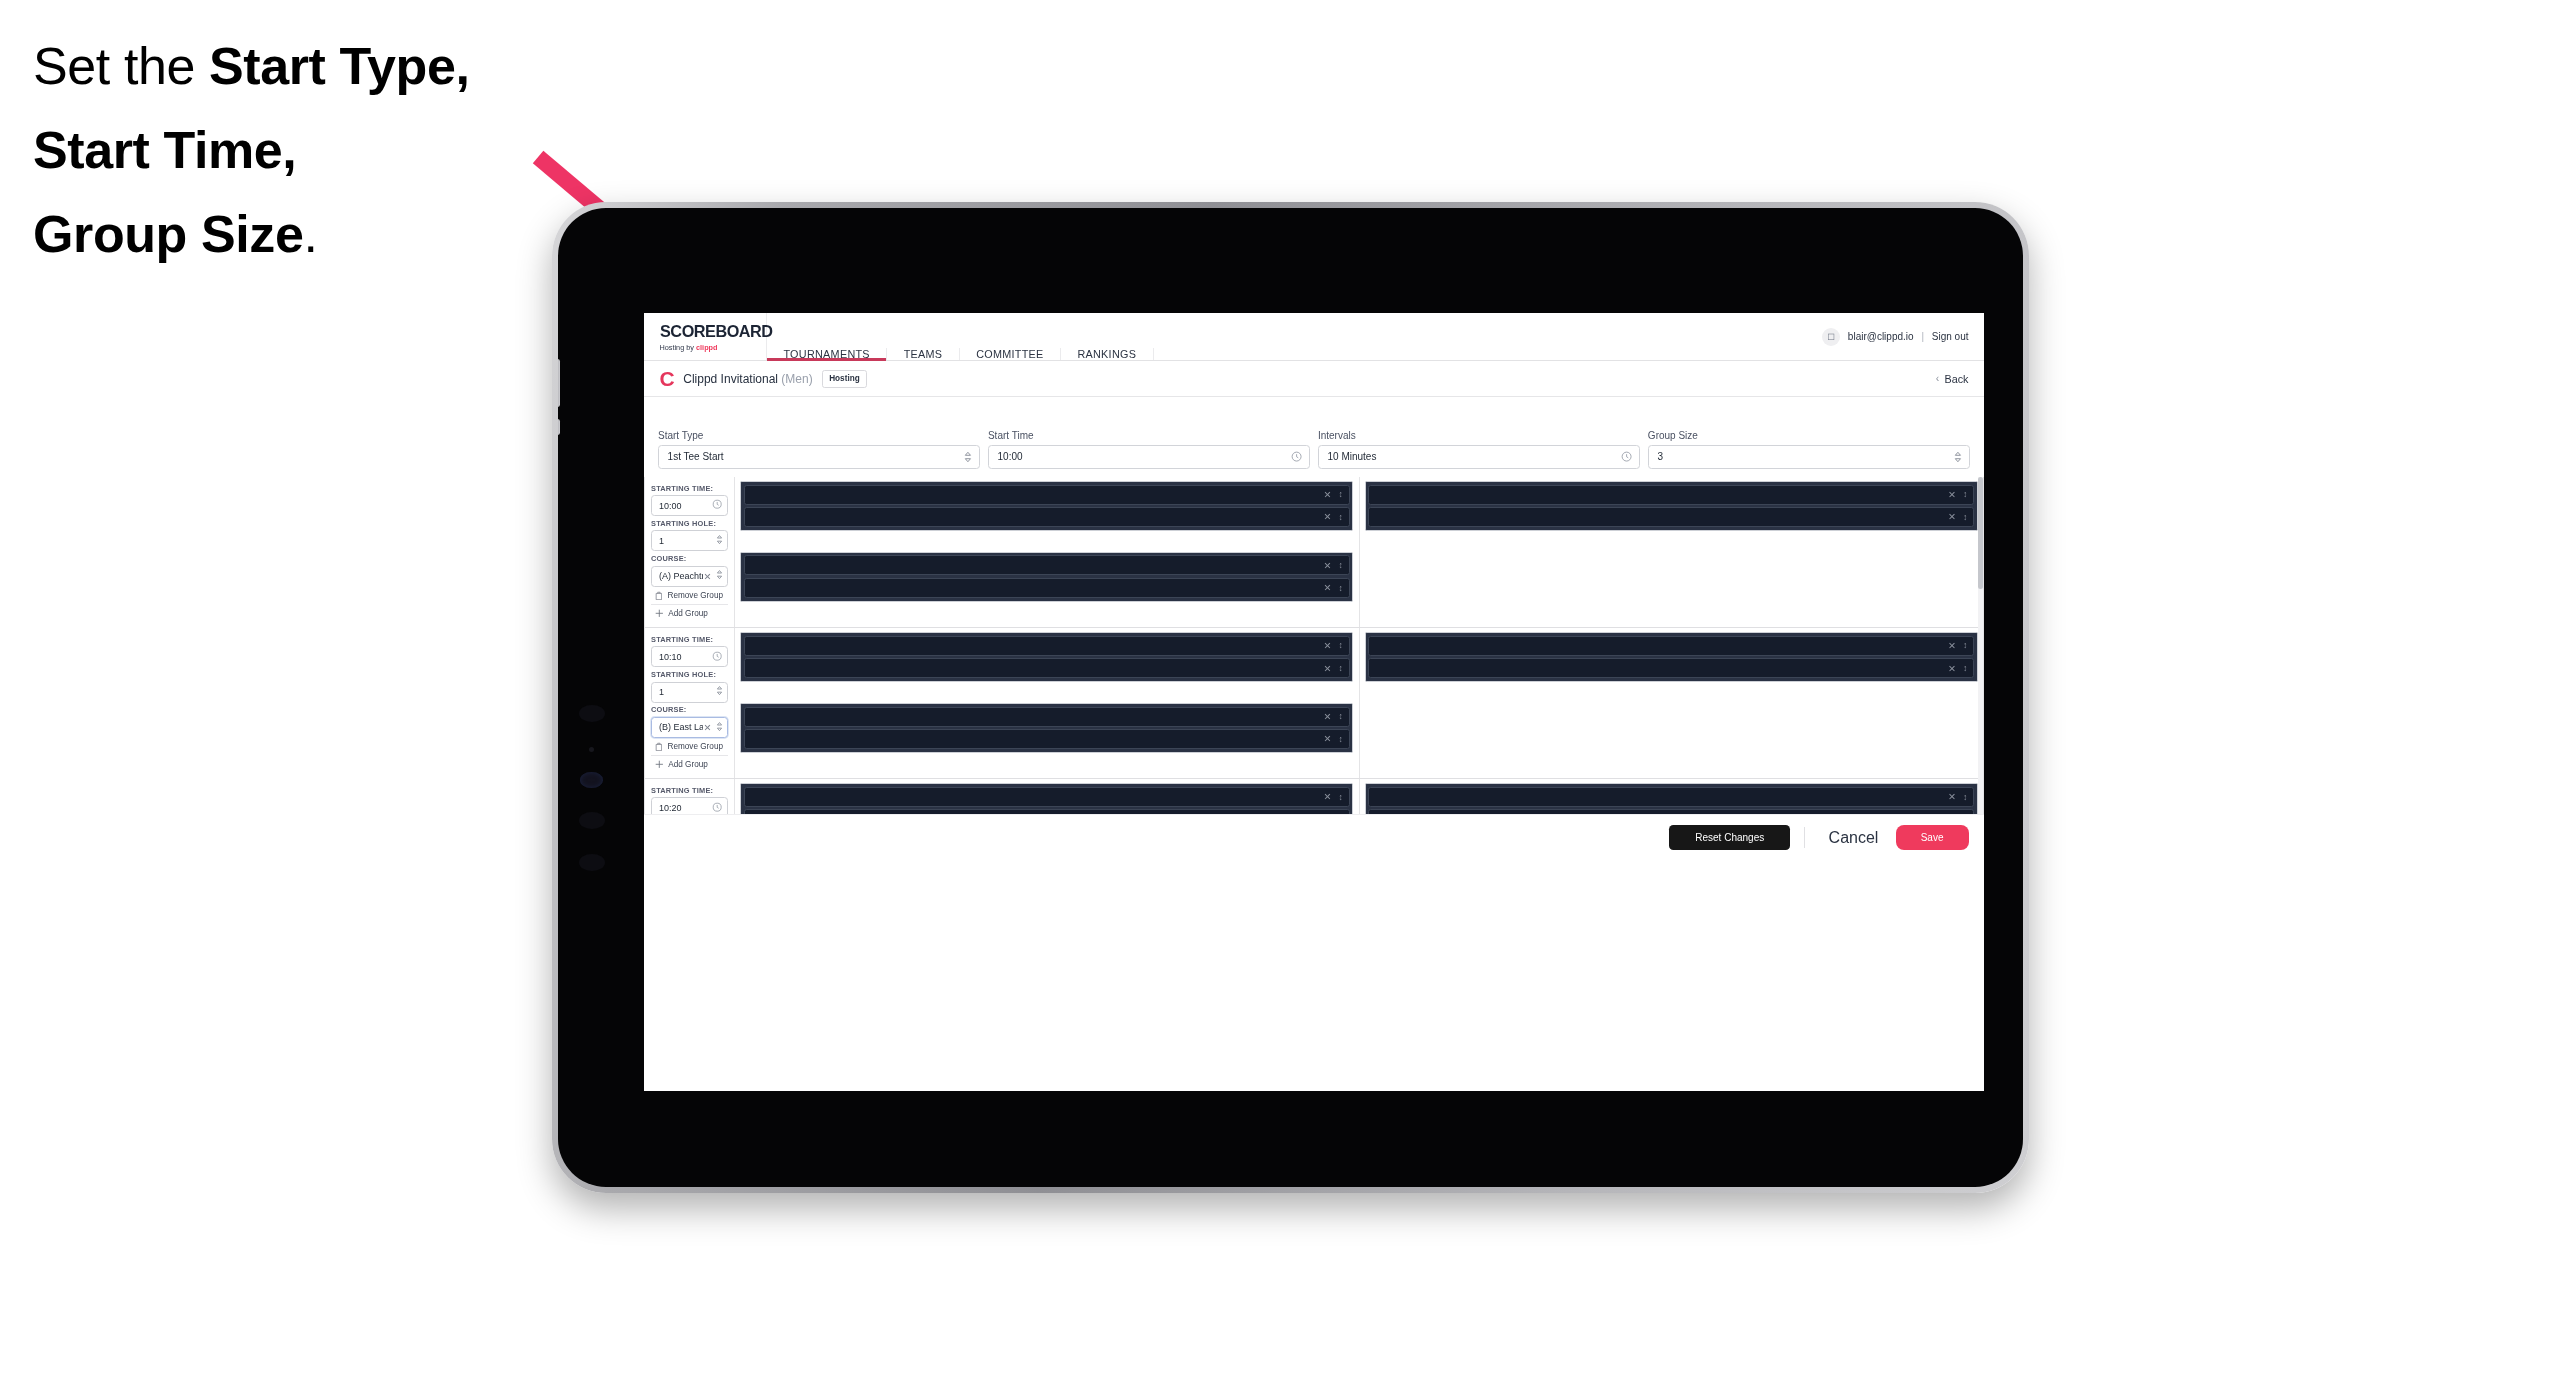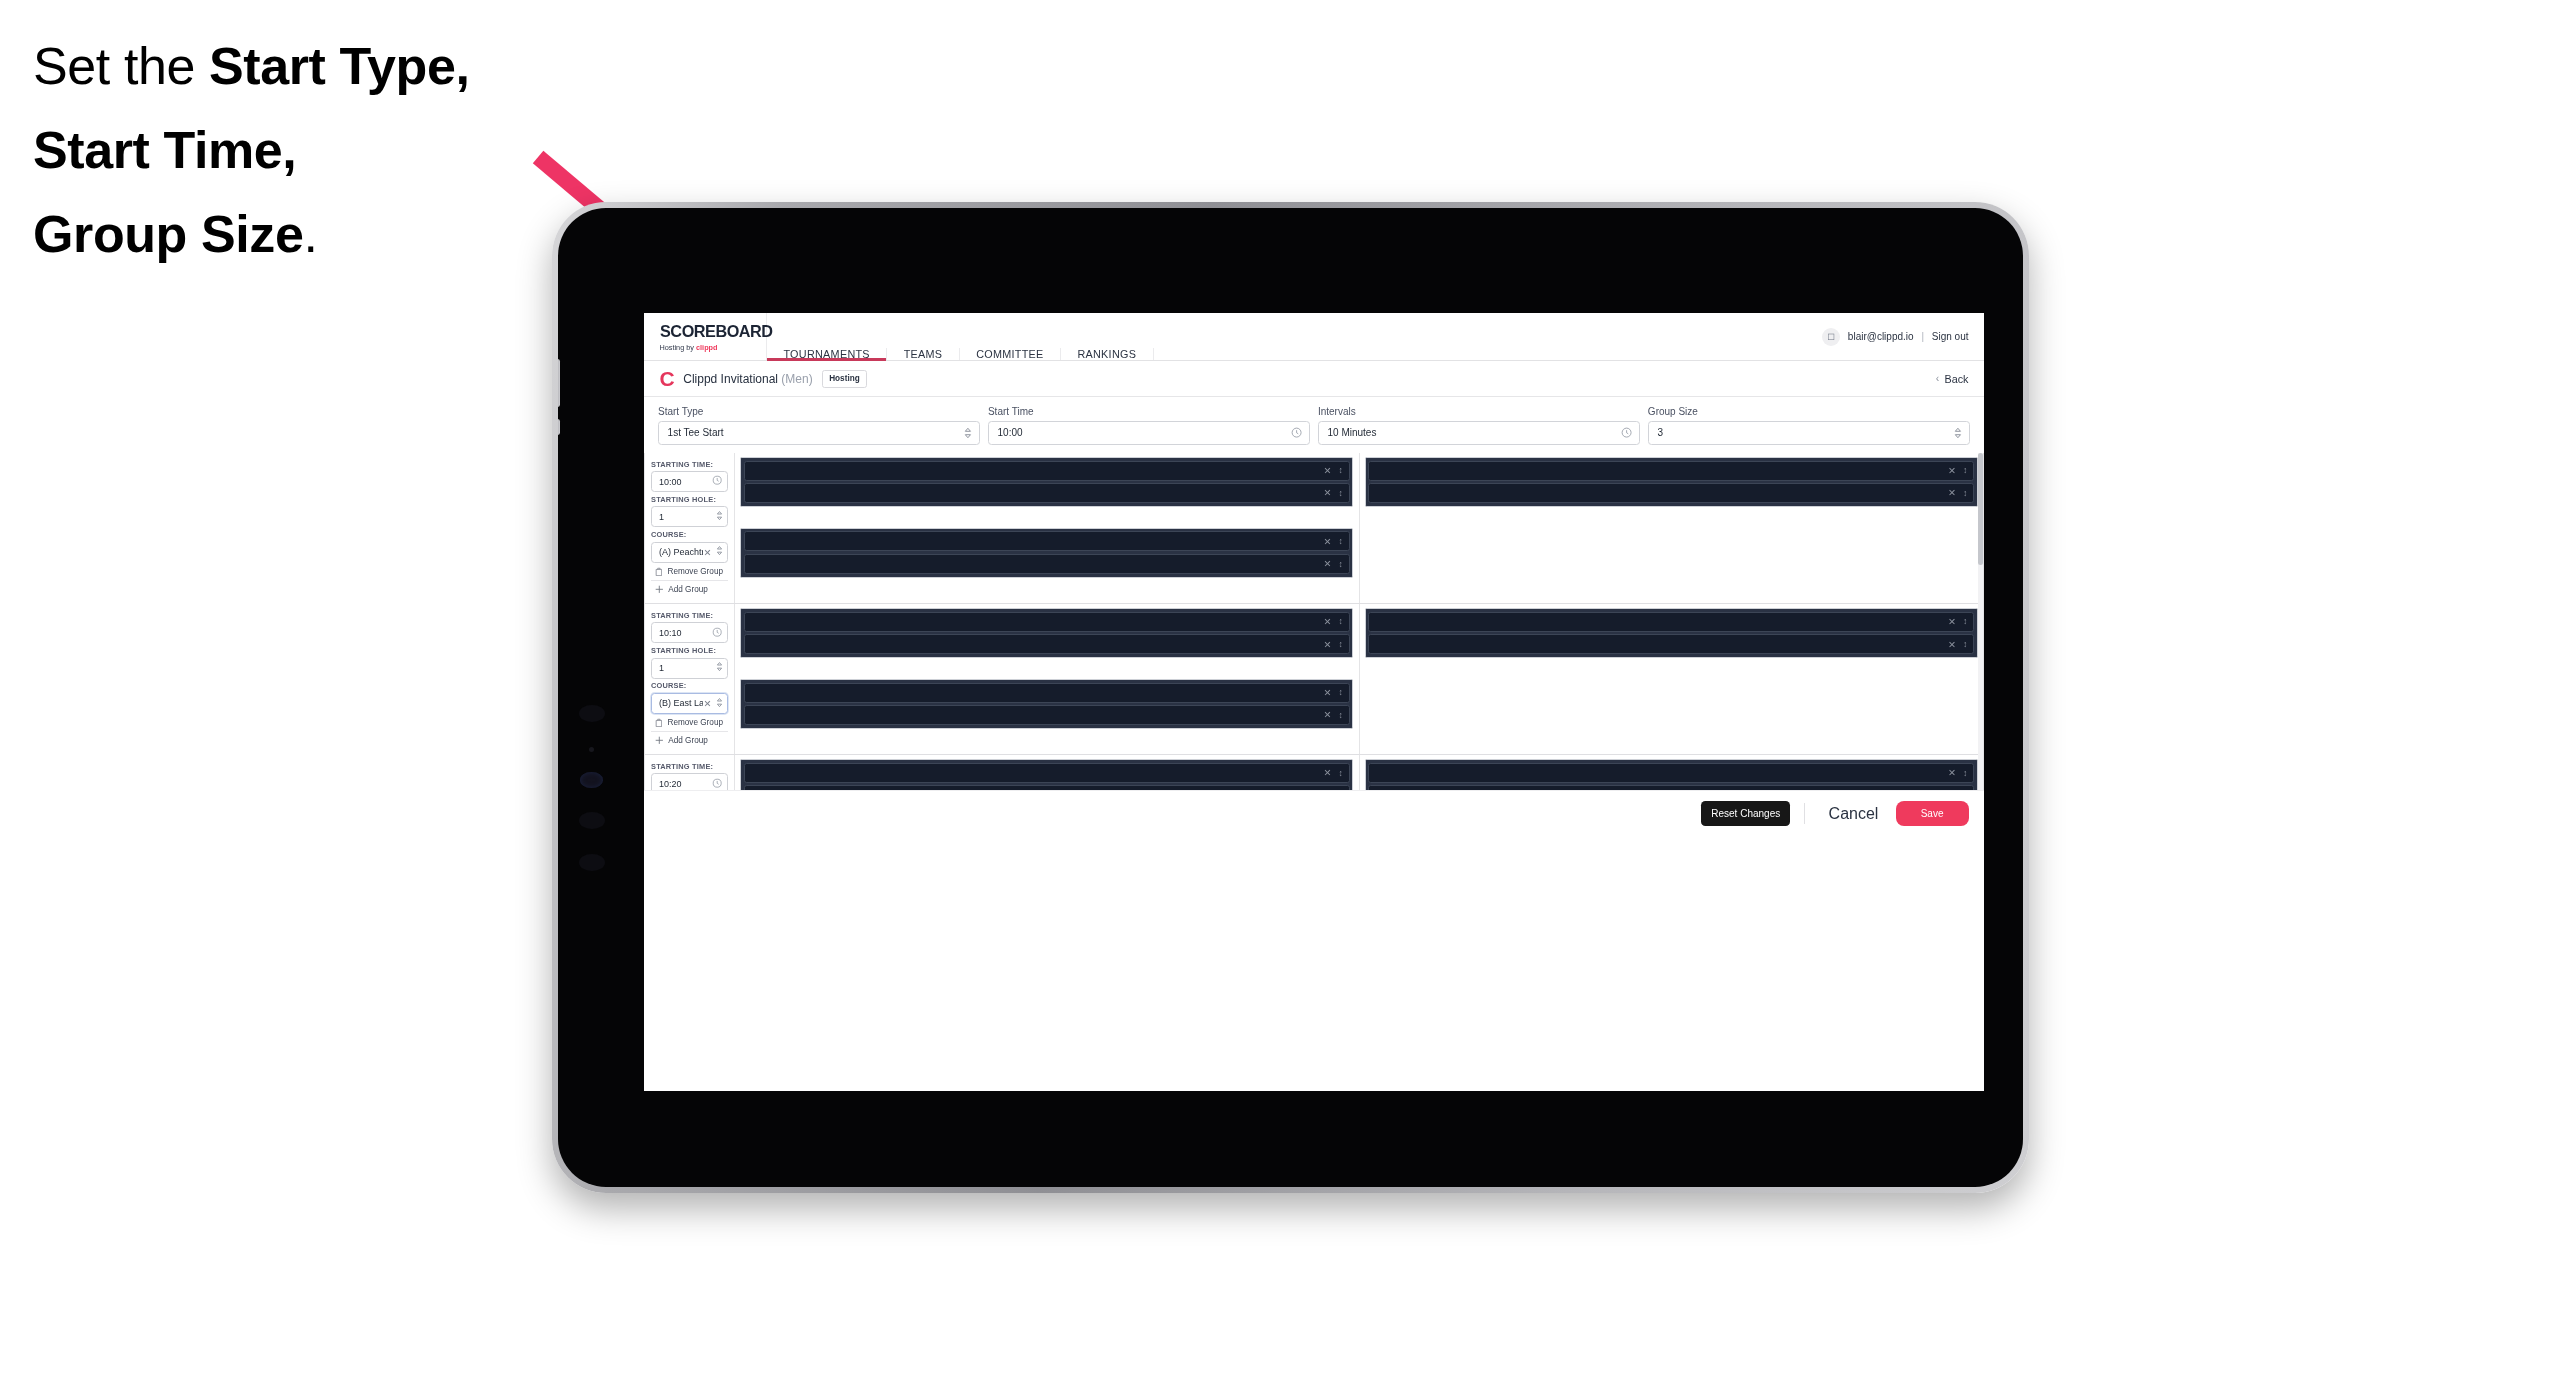--- a/index.html
+++ b/index.html
@@ -151,21 +151,21 @@
     cursor: pointer;
   }
   .backlink .chev { color: #8b919c; font-size: 10.4px; }
 
   
   .settings {
     display: flex; gap: 7.8px;
     padding: 8.6px 14px 7.8px 14px;
     background: #fff;
   }
-  .field { flex: 1 1 0; min-width: 0; }
+  .field { flex: 1 1 0; min-width: 0; margin-top: 24px; }
   .field label {
     display: block;
     font-size: 10px; color: #4a5162;
     margin-bottom: 4.3px;
   }
   .ctrl {
     height: 24px;
     border: 0.9px solid #d2d4d9;
     border-radius: 3.5px;
     background: #fff;
@@ -265,21 +265,21 @@
   .foot {
     height: 47px;
     background: #fff;
     display: flex; align-items: center; justify-content: flex-end;
     padding: 0 15.5px; gap: 0;
     border-top: 0.9px solid #eeeef0;
   }
   .btn-reset {
     background: #171717; color: #fff;
     font-size: 10px; border-radius: 4.3px;
-    padding: 7px 10px; cursor: pointer;
+    padding: 7px 26px; cursor: pointer;
   }
   .vdiv { width: 0.9px; height: 21px; background: #e0e0e3; margin: 0 14px; }
   .btn-cancel {
     font-size: 16px; color: #2b3342; cursor: pointer; padding: 7px 9.5px;
   }
   .btn-save {
     background: #ef3a5d; color: #fff;
     font-size: 10px; border-radius: 8px;
     padding: 7px 25px; margin-left: 7.8px; cursor: pointer;
   }

